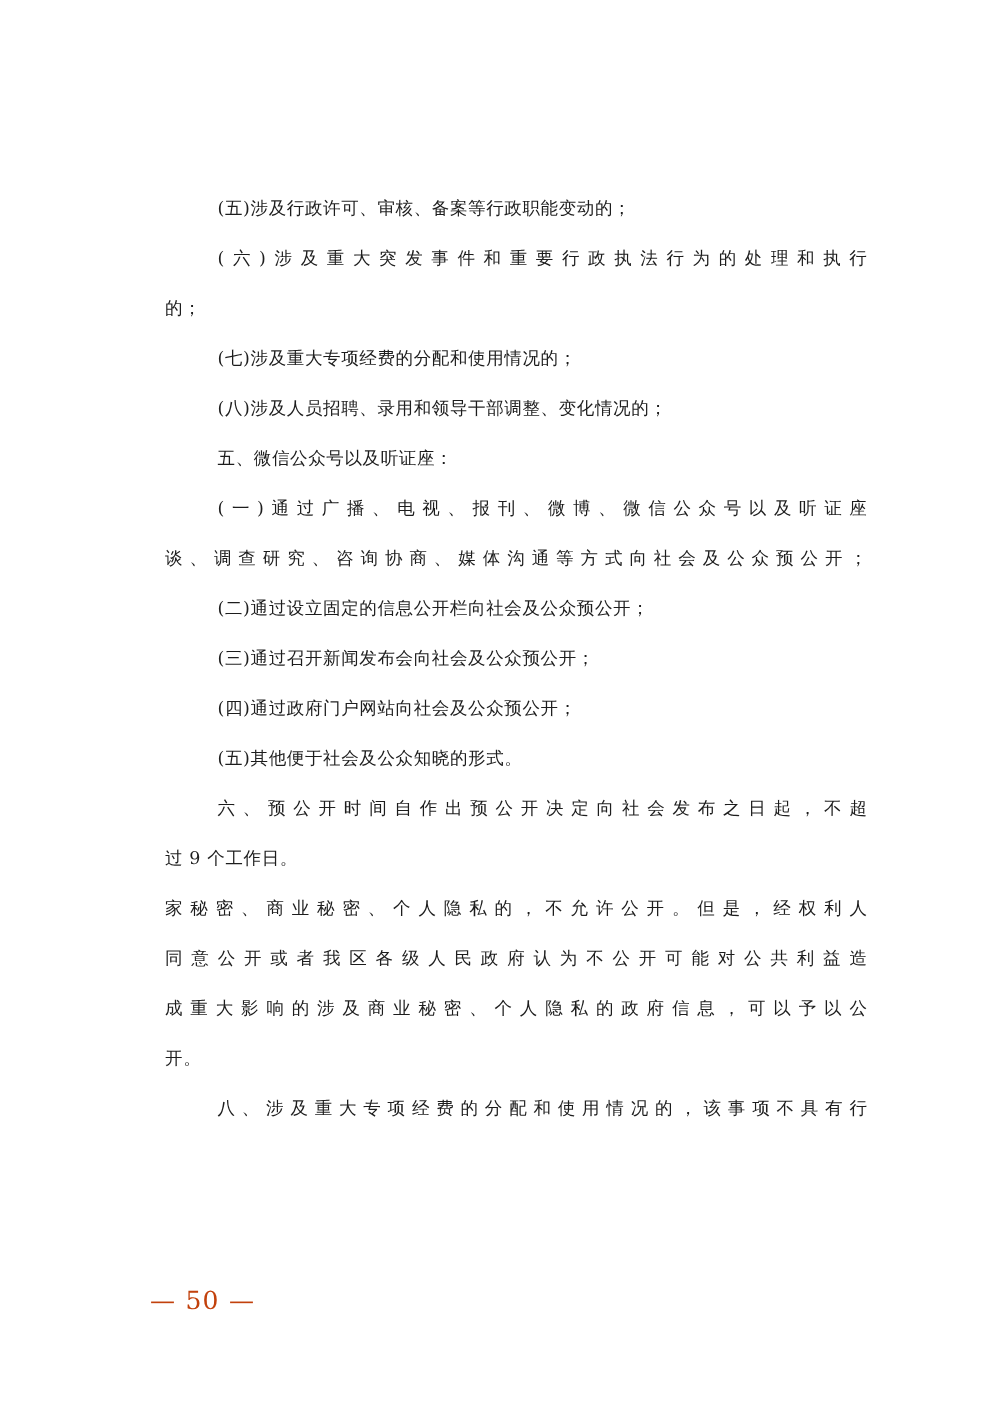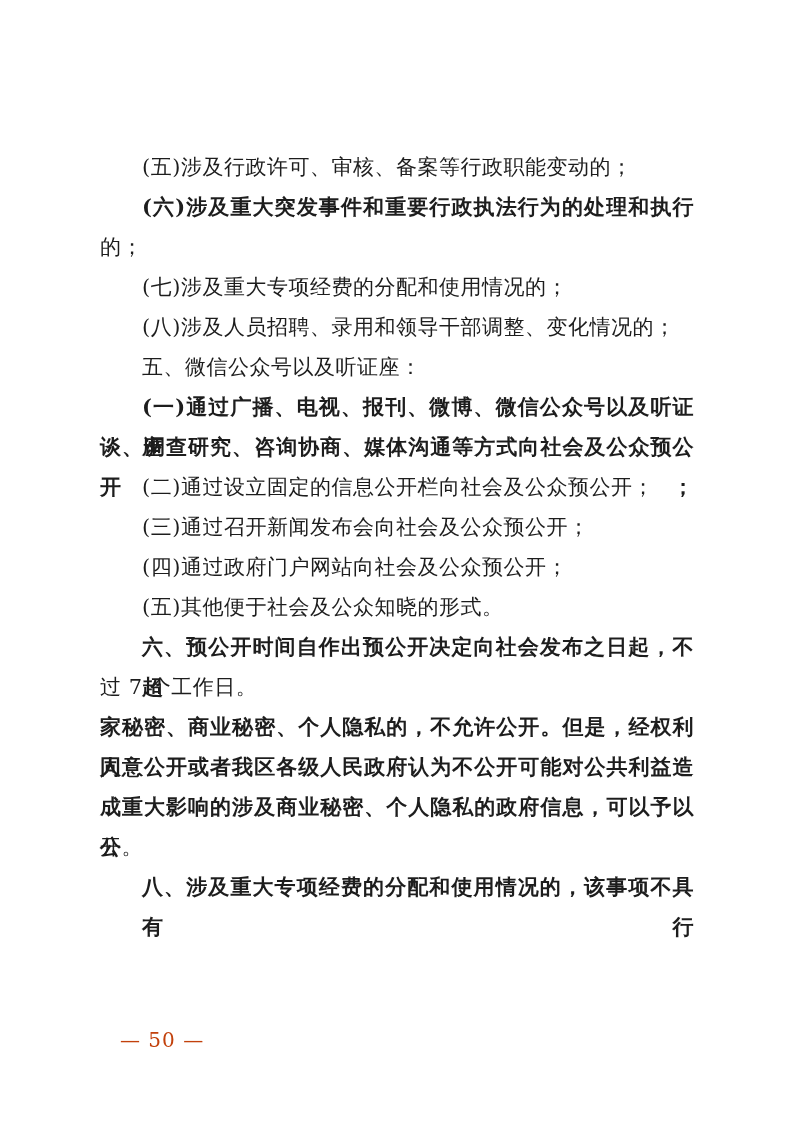--- a/index.html
+++ b/index.html
@@ -15,32 +15,32 @@
     font-family: "DejaVu Serif", "Liberation Serif", serif;
     color: #1d1d1d;
   }
   .doc-body {
     position: absolute;
     left: 100px;
     top: 147px;
     width: 594px;
   }
   .line {
-    font-size: 21px;
+    font-size: 14px;
     line-height: 40px;
     height: 40px;
     white-space: nowrap;
     text-align: left;
     letter-spacing: 0.5px;
+    margin-left: 32px;
   }
   .line.fill {
     white-space: normal;
     text-align: justify;
     text-align-last: justify;
-    font-weight: bold;
   }
   .line.indent {
     padding-left: 42px;
   }
   .page-number {
     position: absolute;
     left: 120px;
     top: 1026px;
     font-size: 20px;
     line-height: 28px;
@@ -58,21 +58,21 @@
     <div class="line indent">(七)涉及重大专项经费的分配和使用情况的；</div>
     <div class="line indent">(八)涉及人员招聘、录用和领导干部调整、变化情况的；</div>
     <div class="line indent">五、微信公众号以及听证座：</div>
     <div class="line indent fill">(一)通过广播、电视、报刊、微博、微信公众号以及听证座</div>
     <div class="line fill">谈、调查研究、咨询协商、媒体沟通等方式向社会及公众预公开；</div>
     <div class="line indent">(二)通过设立固定的信息公开栏向社会及公众预公开；</div>
     <div class="line indent">(三)通过召开新闻发布会向社会及公众预公开；</div>
     <div class="line indent">(四)通过政府门户网站向社会及公众预公开；</div>
     <div class="line indent">(五)其他便于社会及公众知晓的形式。</div>
     <div class="line indent fill">六、预公开时间自作出预公开决定向社会发布之日起，不超</div>
-    <div class="line">过 7 个工作日。</div>
+    <div class="line">过 9 个工作日。</div>
     <div class="line fill">家秘密、商业秘密、个人隐私的，不允许公开。但是，经权利人</div>
     <div class="line fill">同意公开或者我区各级人民政府认为不公开可能对公共利益造</div>
     <div class="line fill">成重大影响的涉及商业秘密、个人隐私的政府信息，可以予以公</div>
     <div class="line">开。</div>
     <div class="line indent fill">八、涉及重大专项经费的分配和使用情况的，该事项不具有行</div>
   </div>
 
 <div class="page-number">— 50 —</div>
 
 </body></html>

